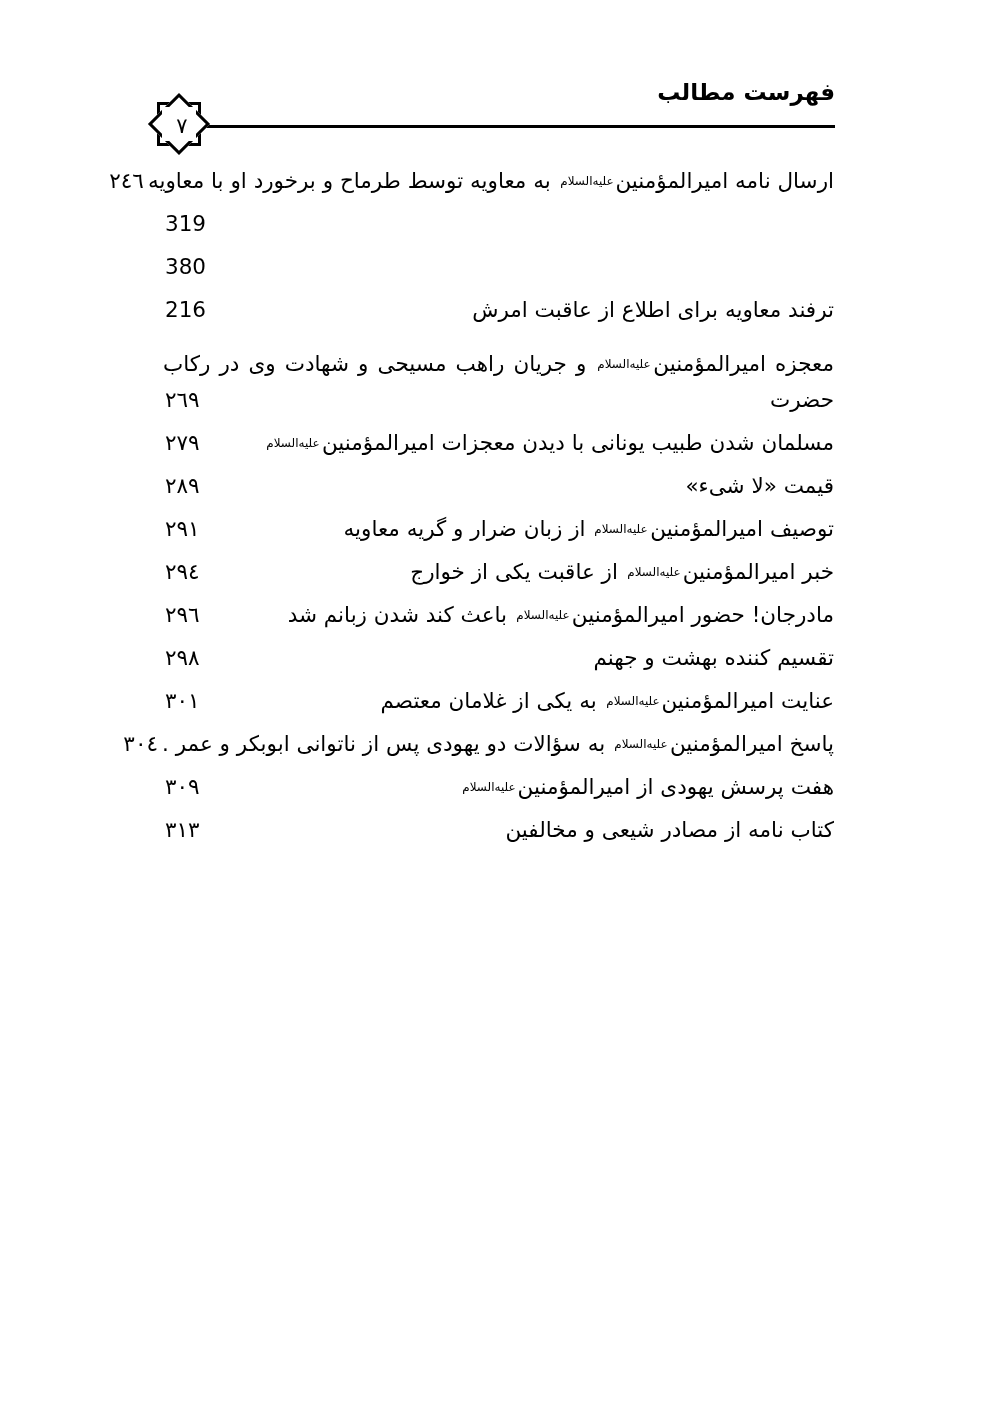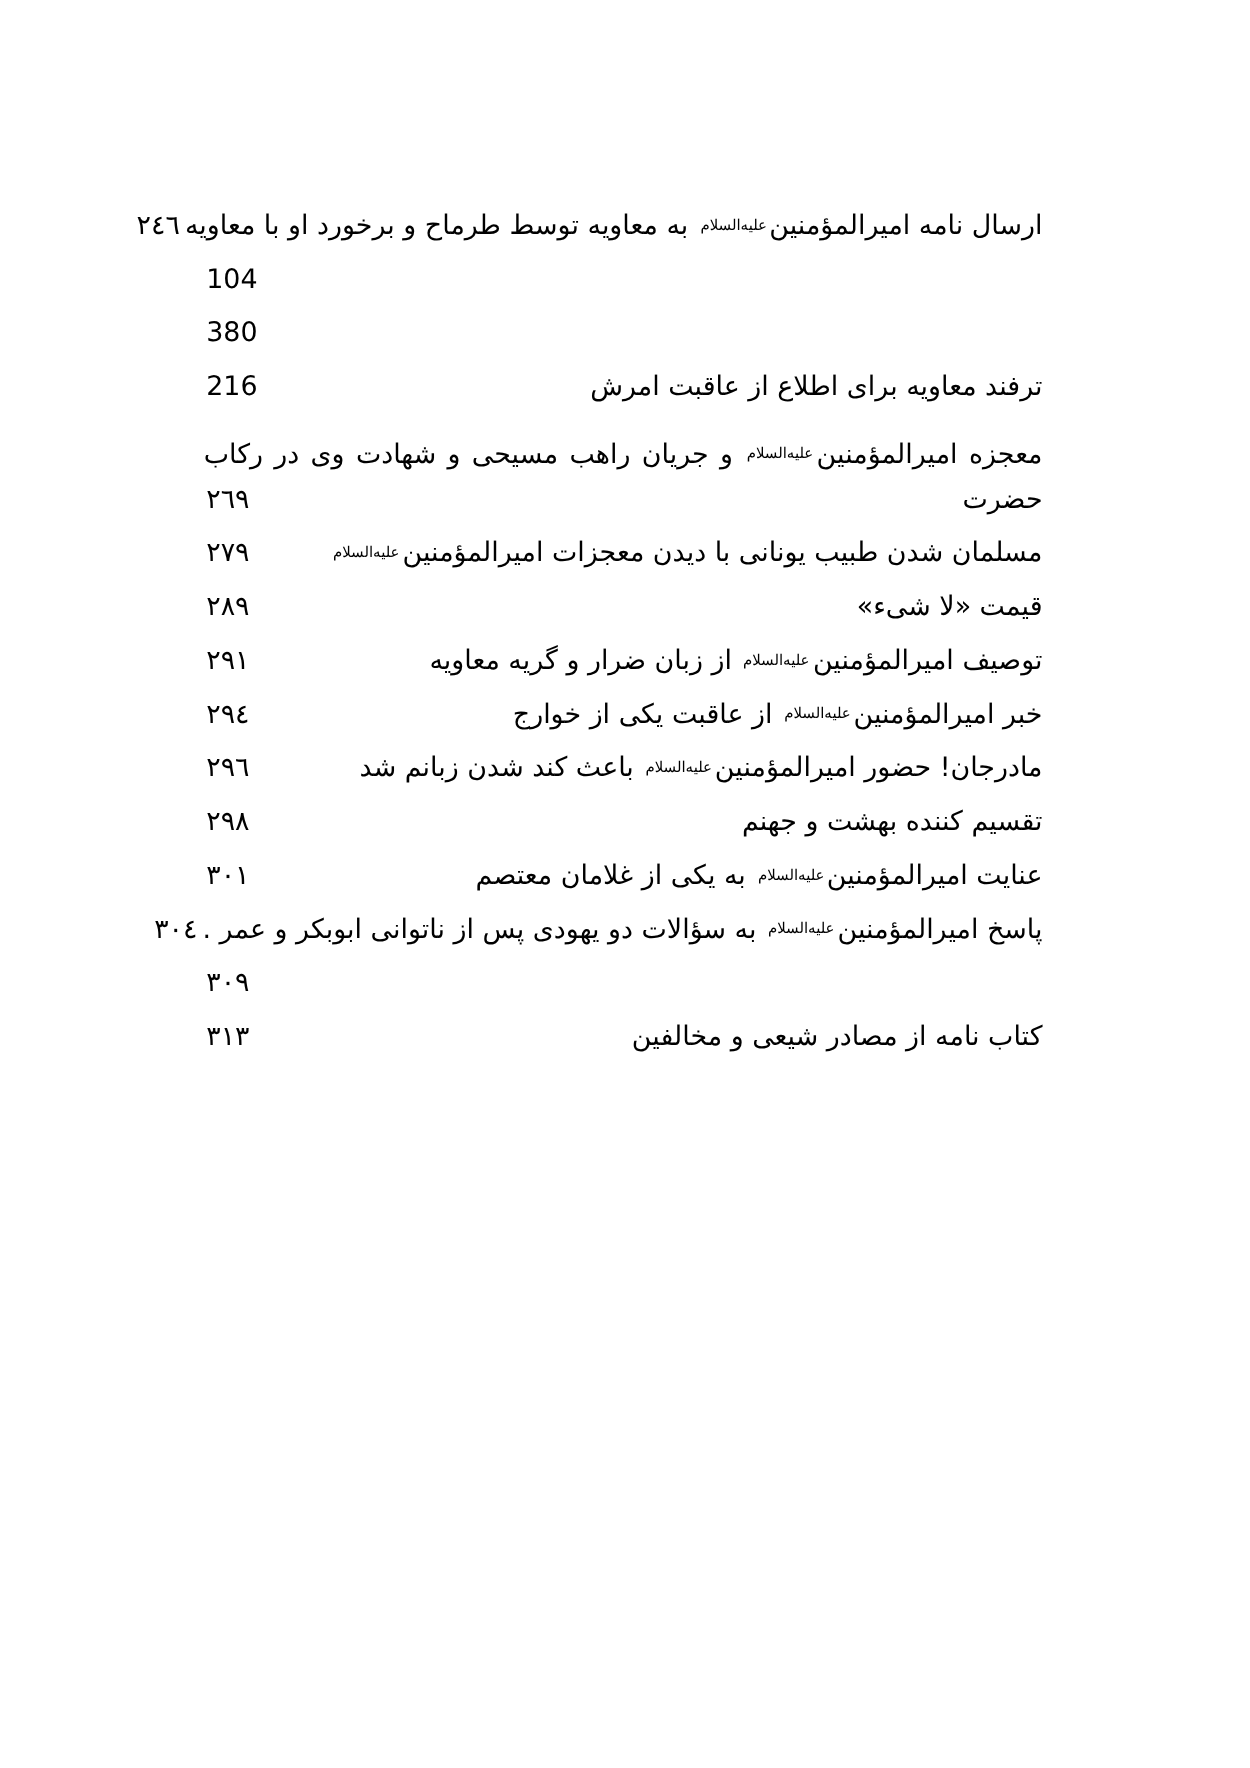--- a/index.html
+++ b/index.html
@@ -165,33 +165,47 @@
     letter-spacing: -1px;
     display: inline-block;
     transform: scale(0.92);
   }
 </style>
 </head>
 <body>
 
 <div class="page">
 
+  <div class="header">
+
+    <div class="header-title">فهرست مطالب</div>
+
+    <div class="header-rule"></div>
+
+    <div class="folio-ornament">
+      <div class="sq"></div>
+      <div class="sq rot"></div>
+      <div class="folio-mask"></div>
+      <div class="folio-number">٧</div>
+    </div>
+
+  </div>
 
   <div class="toc" id="toc-list">
       <div class="toc-entry">
         <div class="toc-line noleader">
           <span class="toc-title">ارسال نامه امیرالمؤمنین<span class="honorific">عليه‌السلام</span> به معاویه توسط طرماح و برخورد او با معاویه</span>
           <span class="toc-leader"></span>
           <span class="toc-page">٢٤٦</span>
         </div>
       </div>
       <div class="toc-entry">
         <div class="toc-line">
           <span class="toc-leader"></span>
-          <span class="toc-page">104</span>
+          <span class="toc-page">319</span>
         </div>
       </div>
       <div class="toc-entry">
         <div class="toc-line">
           <span class="toc-leader"></span>
           <span class="toc-page">380</span>
         </div>
       </div>
       <div class="toc-entry">
         <div class="toc-line">
@@ -261,20 +275,21 @@
       </div>
       <div class="toc-entry">
         <div class="toc-line noleader">
           <span class="toc-title">پاسخ امیرالمؤمنین<span class="honorific">عليه‌السلام</span> به سؤالات دو یهودی پس از ناتوانی ابوبکر و عمر .</span>
           <span class="toc-leader"></span>
           <span class="toc-page">٣٠٤</span>
         </div>
       </div>
       <div class="toc-entry">
         <div class="toc-line">
+          <span class="toc-title">هفت پرسش یهودی از امیرالمؤمنین<span class="honorific">عليه‌السلام</span></span>
           <span class="toc-leader"></span>
           <span class="toc-page">٣٠٩</span>
         </div>
       </div>
       <div class="toc-entry">
         <div class="toc-line">
           <span class="toc-title">کتاب نامه از مصادر شیعی و مخالفین</span>
           <span class="toc-leader"></span>
           <span class="toc-page">٣١٣</span>
         </div>

